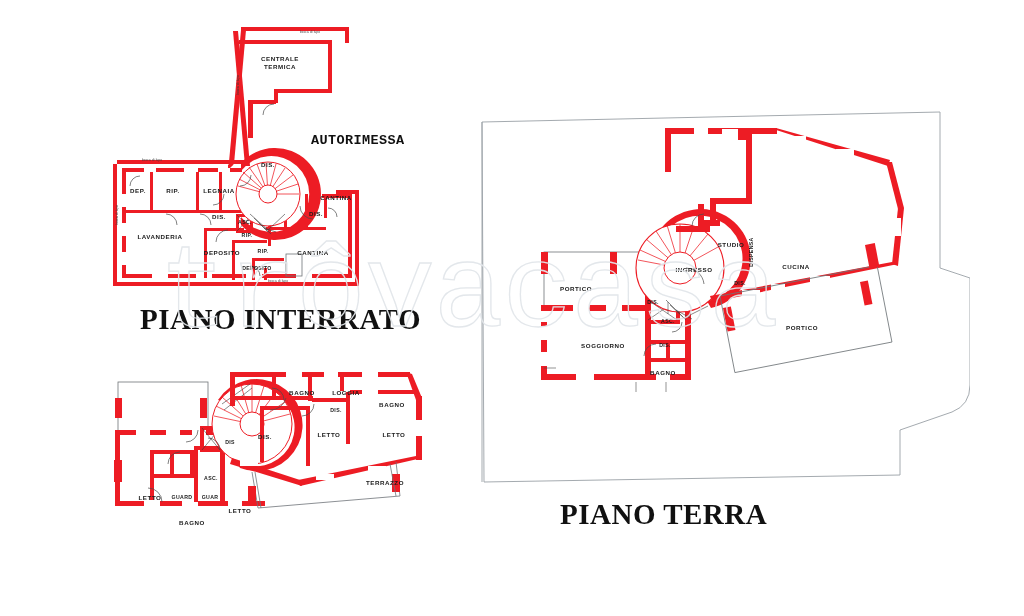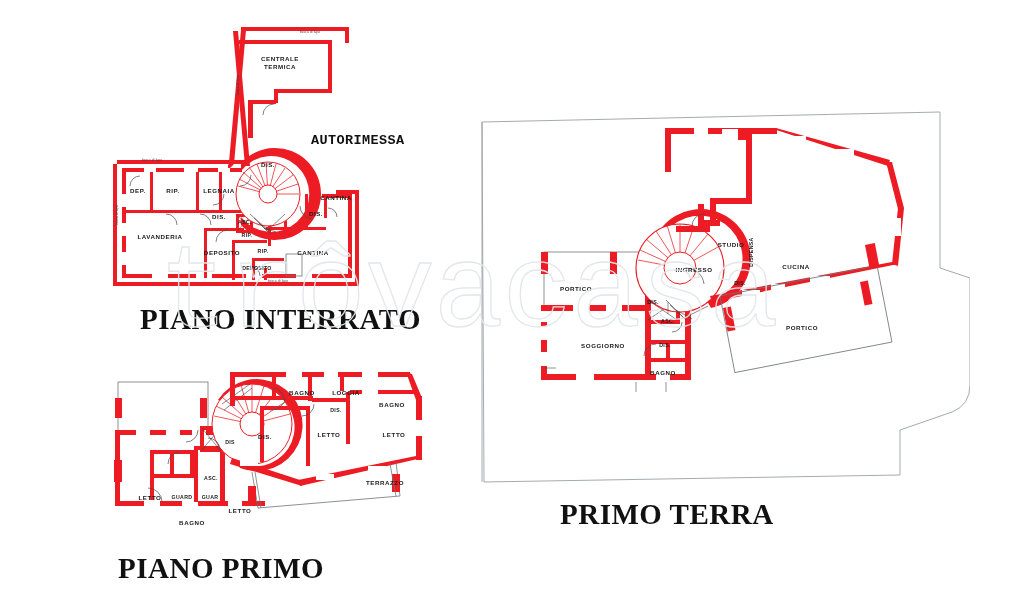--- a/index.html
+++ b/index.html
@@ -361,21 +361,21 @@
   <div class="room-label sm" style="left:653px;top:302px;">DIS.</div>
   <div class="room-label sm" style="left:665px;top:345px;">DIS.</div>
   <div class="room-label sm" style="left:668px;top:321px;">ASC.</div>
   <div class="room-label" style="left:694px;top:269px;">INGRESSO</div>
   <div class="room-label" style="left:731px;top:244px;">STUDIO</div>
   <div class="room-label sm vert" style="left:751px;top:252px;">DISPENSA</div>
   <div class="room-label" style="left:796px;top:266px;">CUCINA</div>
   <div class="room-label sm" style="left:740px;top:283px;">DIS.</div>
   <div class="room-label" style="left:802px;top:327px;">PORTICO</div>
 
-  <div class="plan-title" id="title-terra">PRIMO TERRA</div>
+  <div class="plan-title" id="title-terra">PIANO TERRA</div>
 
   <svg id="svg-primo" class="plan-svg" width="340" height="175" viewBox="0 0 340 175">
 
     <g>
       <rect class="thinw" x="18" y="14" width="90" height="50"></rect>
       <rect class="w" x="15" y="30" width="7" height="20"></rect>
       <rect class="w" x="100" y="30" width="7" height="20"></rect>
     </g>
 
     <g>
@@ -486,15 +486,14 @@
   <div class="room-label sm" style="left:230px;top:442px;">DIS</div>
   <div class="room-label" style="left:265px;top:436px;">DIS.</div>
   <div class="room-label" style="left:302px;top:392px;">BAGNO</div>
   <div class="room-label" style="left:346px;top:392px;">LOGGIA</div>
   <div class="room-label" style="left:392px;top:404px;">BAGNO</div>
   <div class="room-label sm" style="left:336px;top:410px;">DIS.</div>
   <div class="room-label" style="left:329px;top:434px;">LETTO</div>
   <div class="room-label" style="left:394px;top:434px;">LETTO</div>
   <div class="room-label" style="left:385px;top:482px;">TERRAZZO</div>
 
-  <div class="plan-title" id="title-primo">PIANO PRIMO</div>
 
 </div>
 
 </body></html>

